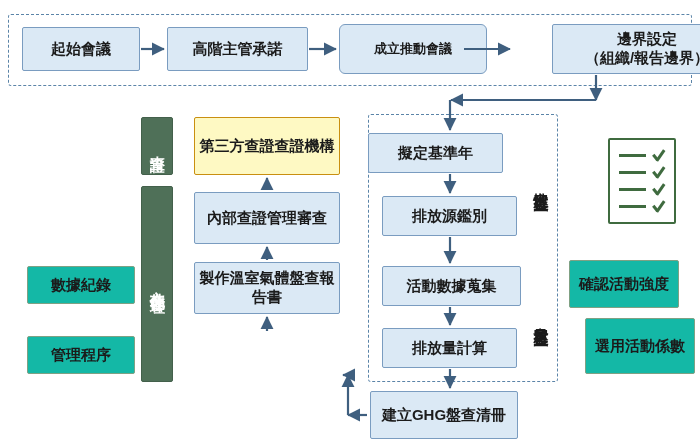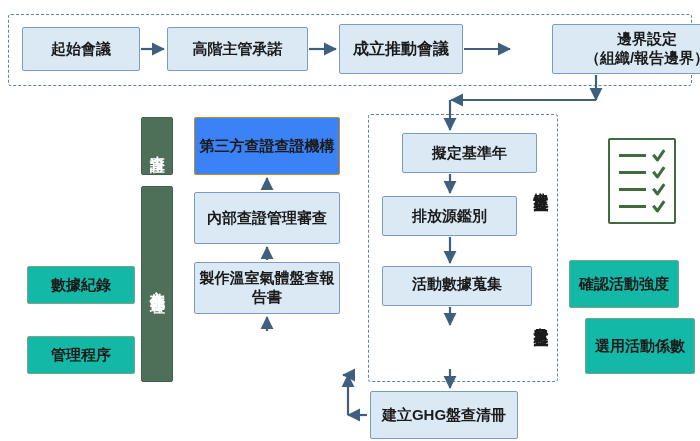--- a/index.html
+++ b/index.html
@@ -45,21 +45,21 @@
   }
   
   .ltgreen {
     background: #14b8a6;
     border: 1.5px solid #7fa184;
     color: #1b1b1b;
     border-radius: 2px;
   }
   
   .gold {
-    background: #3b82f6;
+    background: #fef9c3;
     border: 1.5px solid #c98f10;
     color: #1b1b1b;
     border-radius: 2px;
   }
   .vert {
     writing-mode: vertical-rl;
     text-orientation: upright;
     letter-spacing: 2px;
   }
   .plain-vert {
@@ -140,31 +140,32 @@
 <div id="canvas">
 
   <div class="dashgroup" style="left:8px; top:14px; width:684px; height:72px;"></div>
 
   <div class="dashgroup" style="left:368px; top:114px; width:190px; height:268px;"></div>
 
   <div class="box blue" style="left:22px; top:27px; width:118px; height:44px; font-size:15px;">起始會議</div>
 
   <div class="box blue" style="left:167px; top:27px; width:141px; height:44px; font-size:15px;">高階主管承諾</div>
 
-  <div class="box blue" style="left:339px; top:24px; width:124px; height:50px; font-size:16px;">成立推動會議</div>
+  <div class="box blue" style="left:339px; top:24px; width:148px; height:50px; font-size:13px;border-radius:6px;">成立推動會議</div>
 
   <div class="box blue" style="left:513px; top:24px; width:190px; height:50px; font-size:15px; white-space:pre-line;margin-left:39px;">邊界設定
 （組織/報告邊界）</div>
 
-  <div class="box blue" style="left:402px; top:133px; width:135px; height:40px; font-size:15px;">擬定基準年</div>
+  <div class="box blue" style="left:368px; top:133px; width:135px; height:40px; font-size:15px;">擬定基準年</div>
 
   <div class="box blue" style="left:382px; top:196px; width:135px; height:40px; font-size:15px;">排放源鑑別</div>
 
-  <div class="box blue" style="left:382px; top:266px; width:150px; height:40px; font-size:15px;font-family:Liberation Mono, monospace;">活動數據蒐集</div>
-
+  <div class="box blue" style="left:382px; top:266px; width:139px; height:40px; font-size:15px;">活動數據蒐集</div>
+
+  <div class="box blue" style="left:382px; top:328px; width:135px; height:40px; font-size:15px;">排放量計算</div>
 
   <div class="box blue" style="left:370px; top:391px; width:148px; height:48px; font-size:15px;">建立GHG盤查清冊</div>
 
   <div class="plain-vert" style="left:527px; top:136px; width:22px; height:94px; font-size:15px;">定性盤查</div>
 
   <div class="plain-vert" style="left:527px; top:268px; width:22px; height:100px; font-size:15px;">定量盤查</div>
 
   <div class="box dkgreen vert" style="left:141px; top:117px; width:32px; height:58px; font-size:15px;">查證</div>
 
   <div class="box dkgreen vert" style="left:141px; top:186px; width:32px; height:196px; font-size:15px;">文件化管理</div>

